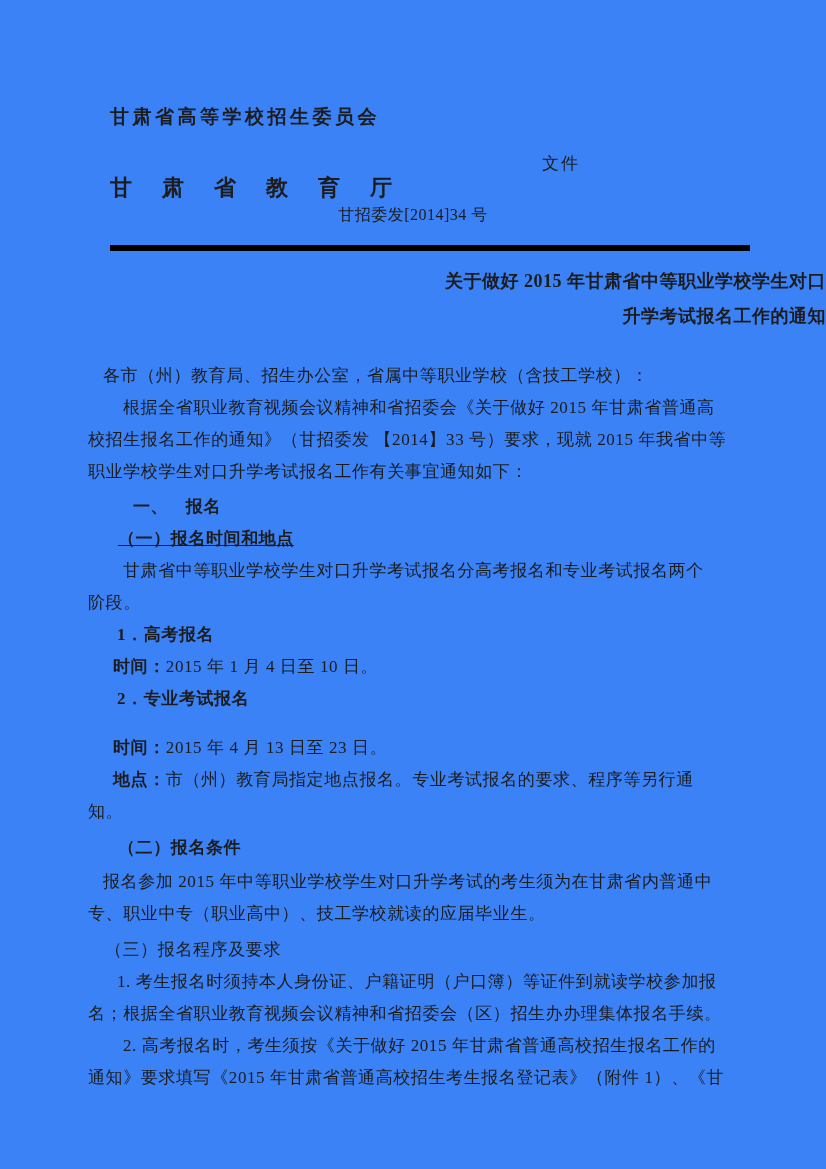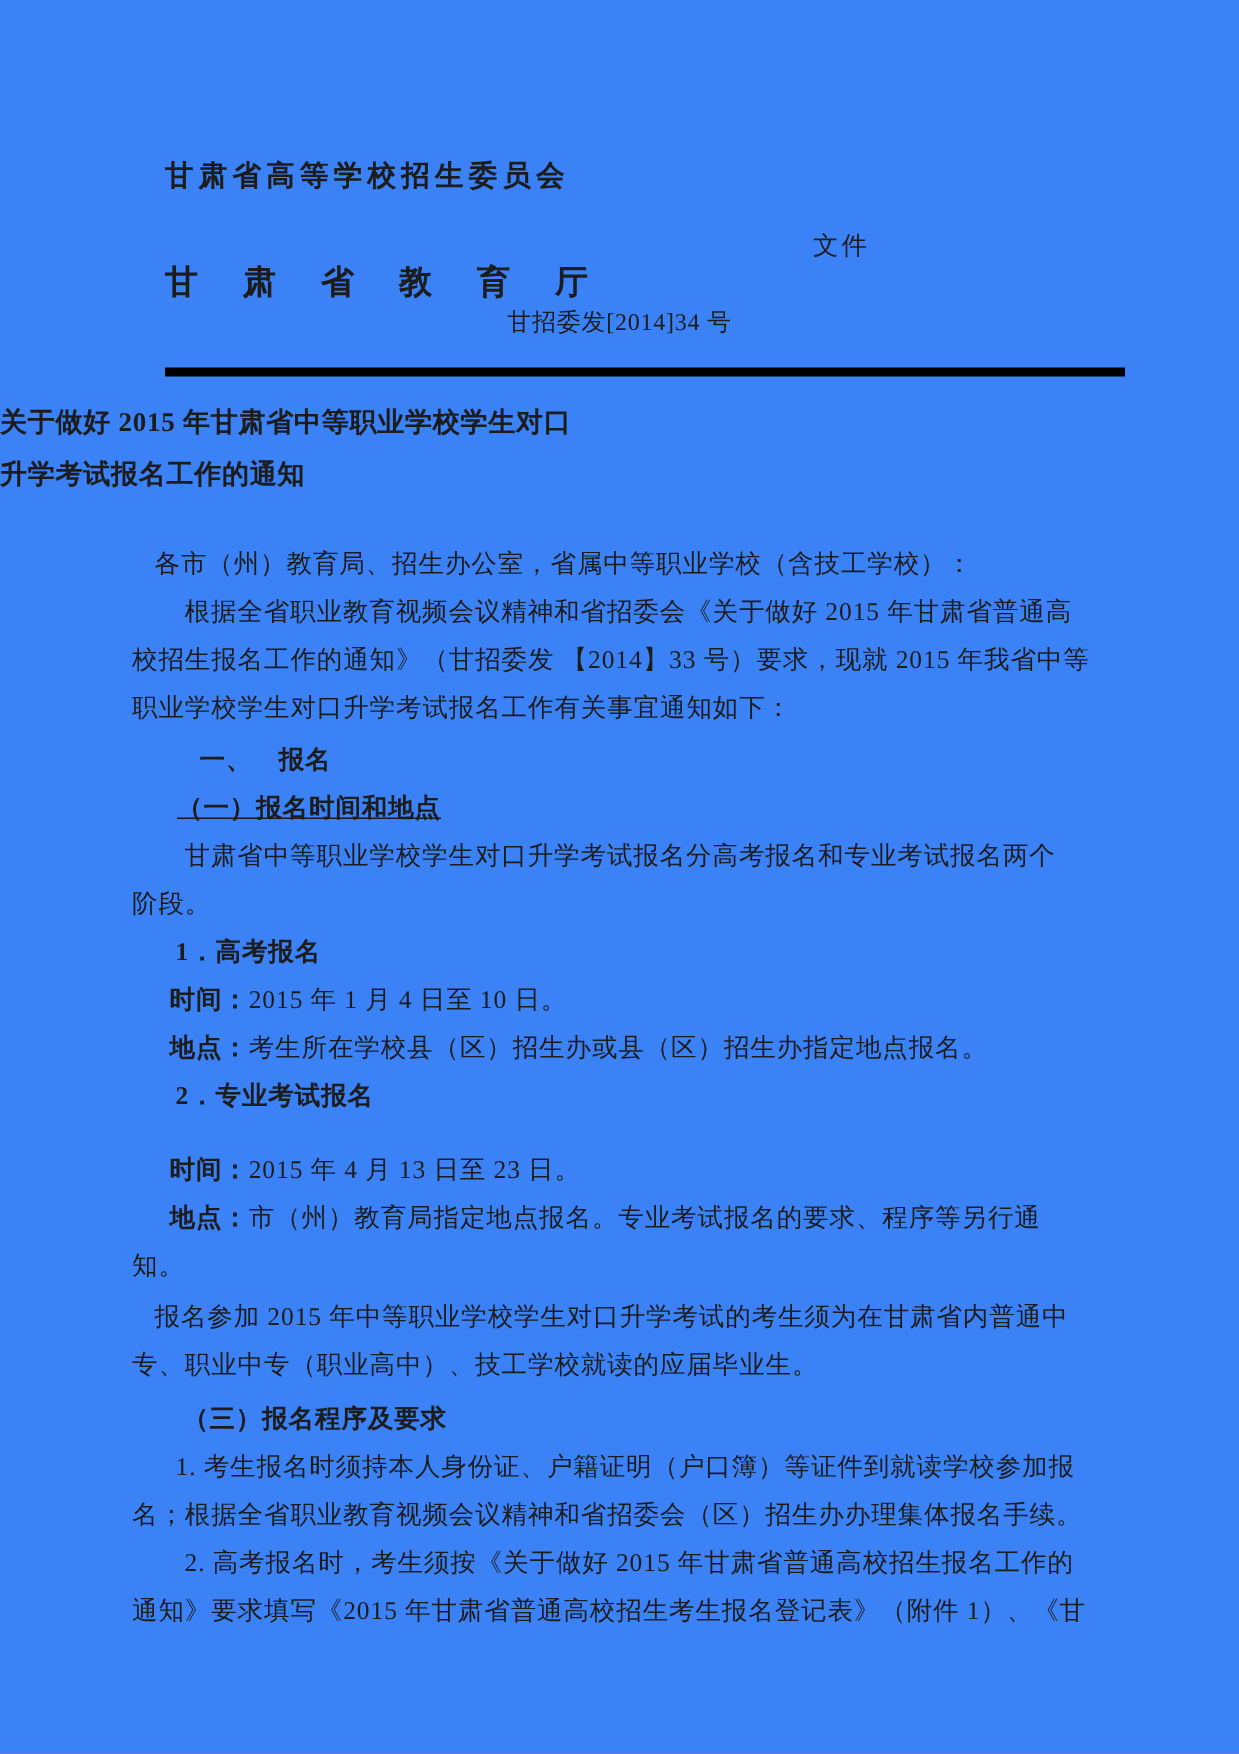--- a/index.html
+++ b/index.html
@@ -30,21 +30,21 @@
     position:absolute;left:0;top:205px;width:826px;
     text-align:center;font-size:16px;letter-spacing:0.5px;
     white-space:nowrap;
   }
   .rule{
     position:absolute;left:110px;top:245px;
     width:640px;height:6px;background:#000000;
   }
   .title{
     position:absolute;left:0;top:264px;width:826px;
-    text-align:left;font-weight:bold;font-size:18px;
+    text-align:right;font-weight:bold;font-size:18px;
     line-height:35px;letter-spacing:0.5px;
   }
   .body{
     position:absolute;left:88px;top:360px;width:672px;
     font-size:17px;letter-spacing:0.6px;
   }
   .line{
     height:32px;line-height:32px;white-space:nowrap;
   }
   .line b{font-weight:bold;}
@@ -73,27 +73,27 @@
       <div class="line" style="margin-left: 15px;">各市（州）教育局、招生办公室，省属中等职业学校（含技工学校）：</div>
       <div class="line" style="margin-left: 35px;">根据全省职业教育视频会议精神和省招委会《关于做好 2015 年甘肃省普通高</div>
       <div class="line" style="margin-left: 0px;">校招生报名工作的通知》（甘招委发 【2014】33 号）要求，现就 2015 年我省中等</div>
       <div class="line" style="margin-left: 0px;">职业学校学生对口升学考试报名工作有关事宜通知如下：</div>
       <div class="line" style="margin-left: 45px; margin-top: 3px; font-weight: bold;">一、　报名</div>
       <div class="line" style="margin-left: 30px; font-weight: bold; text-decoration: underline;">（一）报名时间和地点</div>
       <div class="line" style="margin-left: 35px;">甘肃省中等职业学校学生对口升学考试报名分高考报名和专业考试报名两个</div>
       <div class="line" style="margin-left: 0px;">阶段。</div>
       <div class="line" style="margin-left: 29px; font-weight: bold;">1．高考报名</div>
       <div class="line" style="margin-left: 25px;"><b>时间：</b>2015 年 1 月 4 日至 10 日。</div>
-      <div class="line" style="margin-left: 25px;"><b>地点：</b>考生所在学校县（区）招生办或县（区）招生办指定地点报名。</div>
       <div class="line" style="margin-left: 29px; font-weight: bold;">2．专业考试报名</div>
       <div class="line" style="margin-left: 25px; margin-top: 17px;"><b>时间：</b>2015 年 4 月 13 日至 23 日。</div>
       <div class="line" style="margin-left: 25px;"><b>地点：</b>市（州）教育局指定地点报名。专业考试报名的要求、程序等另行通</div>
       <div class="line" style="margin-left: 0px;">知。</div>
+      <div class="line" style="margin-left: 30px; margin-top: 4px; font-weight: bold;">（二）报名条件</div>
       <div class="line" style="margin-left: 15px; margin-top: 2px;">报名参加 2015 年中等职业学校学生对口升学考试的考生须为在甘肃省内普通中</div>
       <div class="line" style="margin-left: 0px;">专、职业中专（职业高中）、技工学校就读的应届毕业生。</div>
-      <div class="line" style="margin-left: 34px; margin-top: 4px; font-weight: bold;">（三）报名程序及要求</div>
+      <div class="line" style="margin-left: 17px; margin-top: 4px; font-weight: normal;">（三）报名程序及要求</div>
       <div class="line" style="margin-left: 29px;">1. 考生报名时须持本人身份证、户籍证明（户口簿）等证件到就读学校参加报</div>
       <div class="line" style="margin-left: 0px;">名；根据全省职业教育视频会议精神和省招委会（区）招生办办理集体报名手续。</div>
       <div class="line" style="margin-left: 35px;">2. 高考报名时，考生须按《关于做好 2015 年甘肃省普通高校招生报名工作的</div>
       <div class="line" style="margin-left: 0px;">通知》要求填写《2015 年甘肃省普通高校招生考生报名登记表》（附件 1）、《甘</div>
     </div>
 
 </div>
 
 </body></html>

